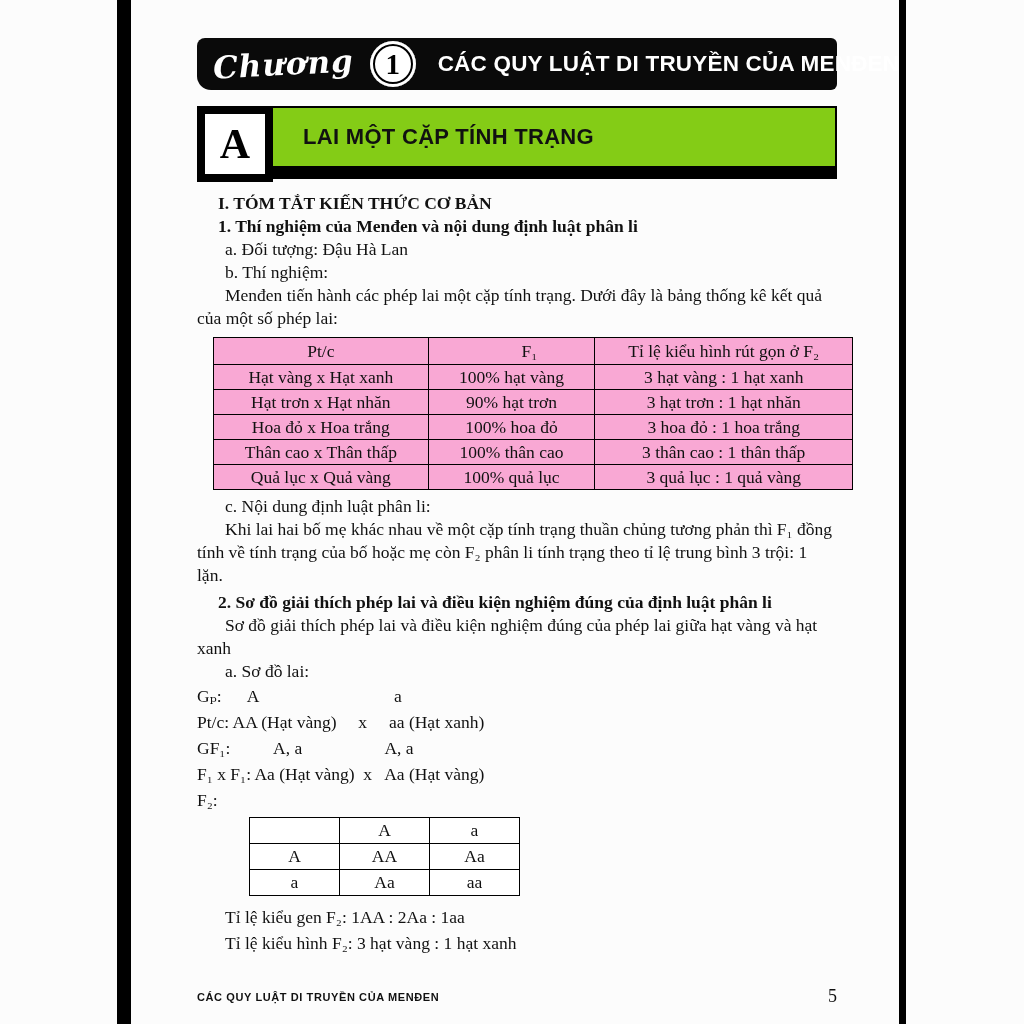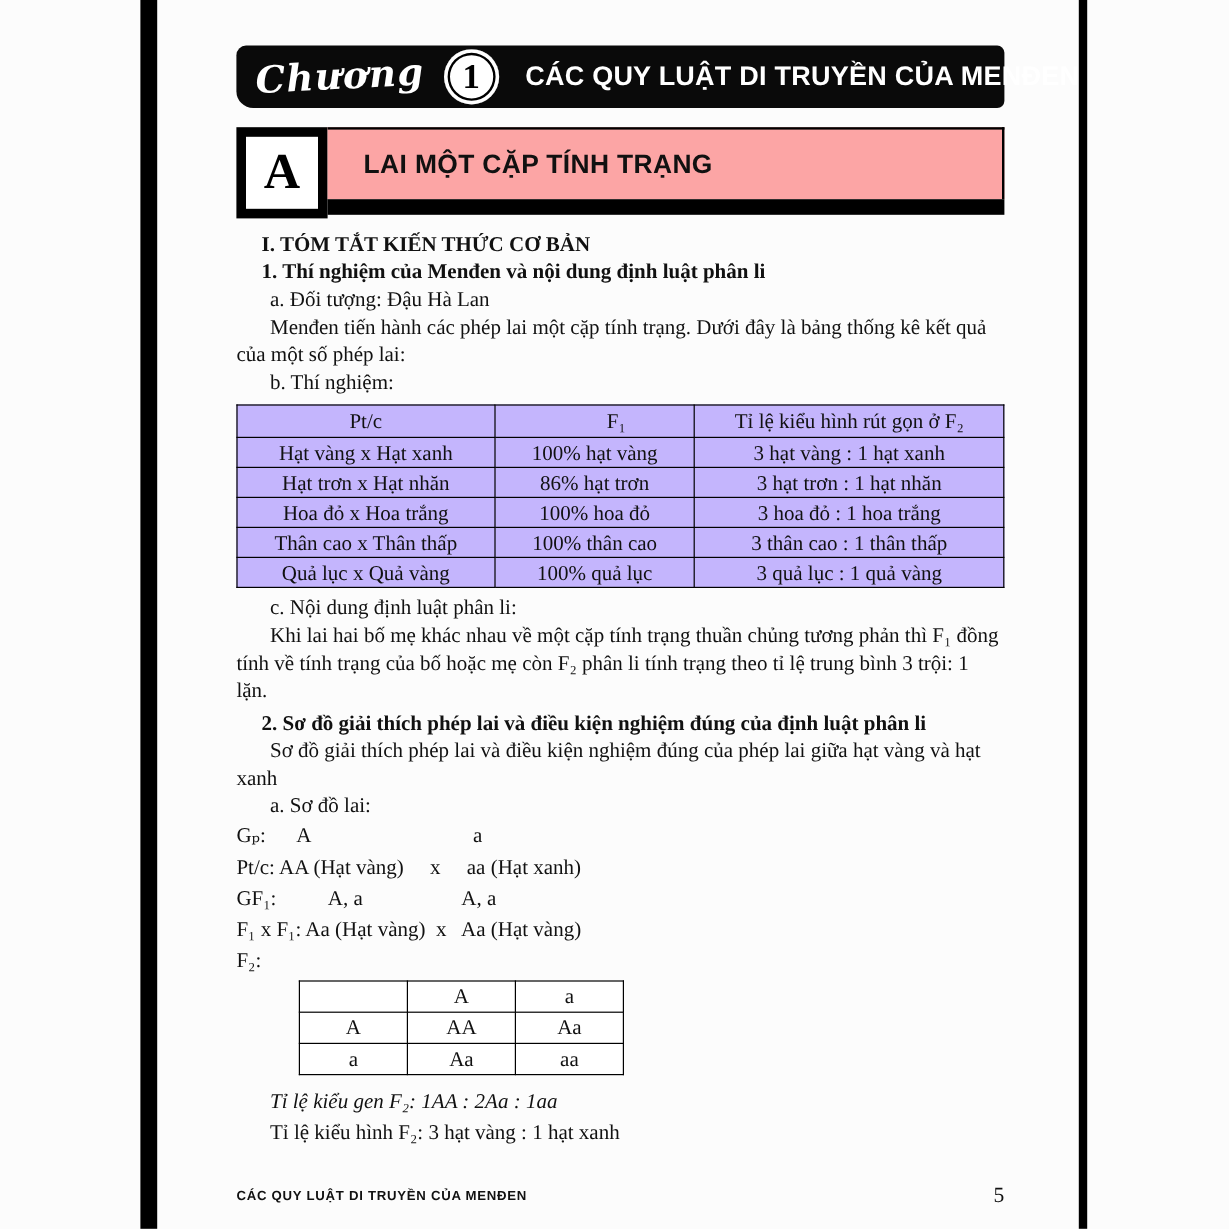--- a/index.html
+++ b/index.html
@@ -42,59 +42,59 @@
   .section-row { display: flex; margin-top: 16px; }
   .a-square { width: 76px; height: 76px; background: #000; padding: 8px; flex: none; }
   .a-inner {
     width: 100%; height: 100%; background: #fff; color: #000;
     display: flex; align-items: center; justify-content: center;
     font-size: 42px; font-weight: bold;
   }
   .section-right { flex: 1; display: flex; flex-direction: column; }
   .section-title-box {
     height: 60px; border-top: 2px solid #000; border-right: 2px solid #000;
-    display: flex; align-items: center; padding-left: 30px; background: #fca5a5;
+    display: flex; align-items: center; padding-left: 30px; background: #84cc16;
   }
   .section-title {
     font-family: "Liberation Sans", "DejaVu Sans", sans-serif;
     font-weight: bold; font-size: 22px; letter-spacing: 0.3px;
   }
   .section-bar { height: 13px; background: #000; }
 
   
   .line { font-size: 17.5px; line-height: 23px; }
   .bold { font-weight: bold; margin-left: 21px; }
   .mt10 { margin-top: 10px; }
   .mt4  { margin-top: 4px; }
   .item { padding-left: 28px; }
   .para { text-indent: 28px; }
 
   
-  .exp-table { border-collapse: collapse; width: 100%; margin: 7px 0 5px 0; background: #c4b5fd; }
+  .exp-table { border-collapse: collapse; width: 100%; margin: 7px 0 5px 16px; background: #f9a8d4; }
   .exp-table th, .exp-table td {
     border: 1.5px solid #000; text-align: center; font-weight: normal;
     font-size: 17.5px; height: 25px; padding: 0 4px;
   }
   .exp-table th { height: 27px; }
   .exp-table .c1 { width: 215px; }
   .exp-table .c2 { width: 167px; padding-left: 40px; }
   .exp-table .c3 { width: 258px; }
 
   
   .cross-line { white-space: pre-wrap; font-size: 17.5px; line-height: 26px; }
 
   
   .punnett { border-collapse: collapse; margin: 4px 0 0 52px; background: #fff; }
   .punnett td {
     border: 1.5px solid #000; width: 90px; height: 26px;
     text-align: center; font-size: 17.5px;
   }
 
   .ratio { padding-left: 28px; font-size: 17.5px; line-height: 26px; }
-  .ratio.first { margin-top: 8px; font-style: italic; }
+  .ratio.first { margin-top: 8px; }
 
   
   .footer {
     position: absolute; left: 197px; top: 986px; width: 640px;
     display: flex; justify-content: space-between; align-items: center;
   }
   .footer-title {
     font-family: "Liberation Sans", "DejaVu Sans", sans-serif;
     font-size: 11px; font-weight: bold; letter-spacing: 0.6px;
   }
@@ -122,38 +122,38 @@
       <div class="section-title-box">
         <span class="section-title">LAI MỘT CẶP TÍNH TRẠNG</span>
       </div>
       <div class="section-bar"></div>
     </div>
   </div>
 
   <div class="line bold mt10">I. TÓM TẮT KIẾN THỨC CƠ BẢN</div>
   <div class="line bold">1. Thí nghiệm của Menđen và nội dung định luật phân li</div>
   <div class="line item">a. Đối tượng: Đậu Hà Lan</div>
+  <div class="line item">b. Thí nghiệm:</div>
   <div class="line para">Menđen tiến hành các phép lai một cặp tính trạng. Dưới đây là bảng thống kê kết quả của một số phép lai:</div>
-  <div class="line item">b. Thí nghiệm:</div>
 
   <table class="exp-table">
     <tbody>
         <tr>
       <th class="c1">Pt/c</th>
       <th class="c2">F₁</th>
       <th class="c3">Tỉ lệ kiểu hình rút gọn ở F₂</th>
     </tr>
     <tr>
       <td>Hạt vàng x Hạt xanh</td>
       <td>100% hạt vàng</td>
       <td>3 hạt vàng : 1 hạt xanh</td>
     </tr>
     <tr>
       <td>Hạt trơn x Hạt nhăn</td>
-      <td>86% hạt trơn</td>
+      <td>90% hạt trơn</td>
       <td>3 hạt trơn : 1 hạt nhăn</td>
     </tr>
     <tr>
       <td>Hoa đỏ x Hoa trắng</td>
       <td>100% hoa đỏ</td>
       <td>3 hoa đỏ : 1 hoa trắng</td>
     </tr>
     <tr>
       <td>Thân cao x Thân thấp</td>
       <td>100% thân cao</td>

